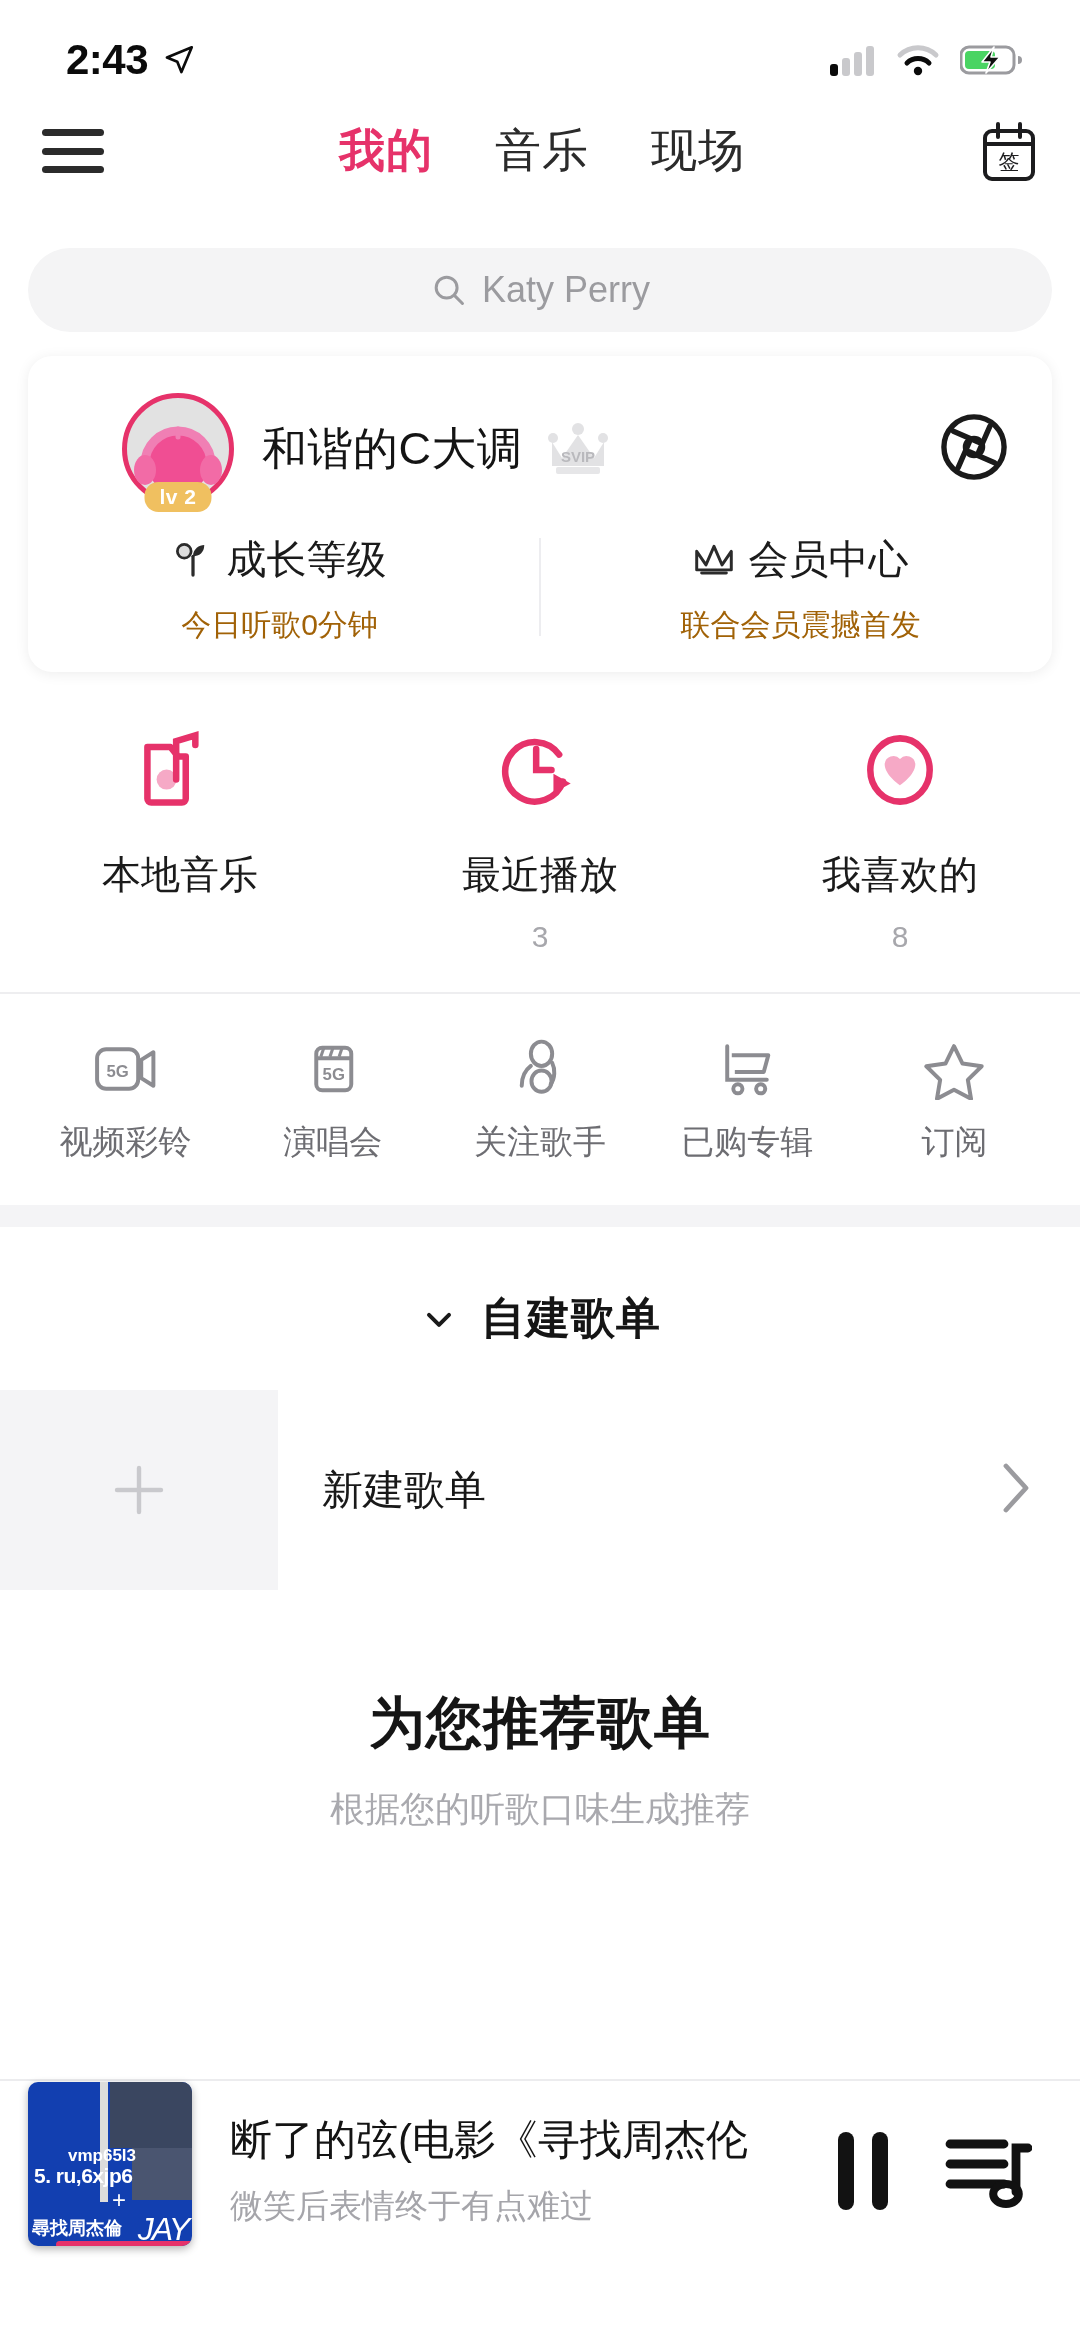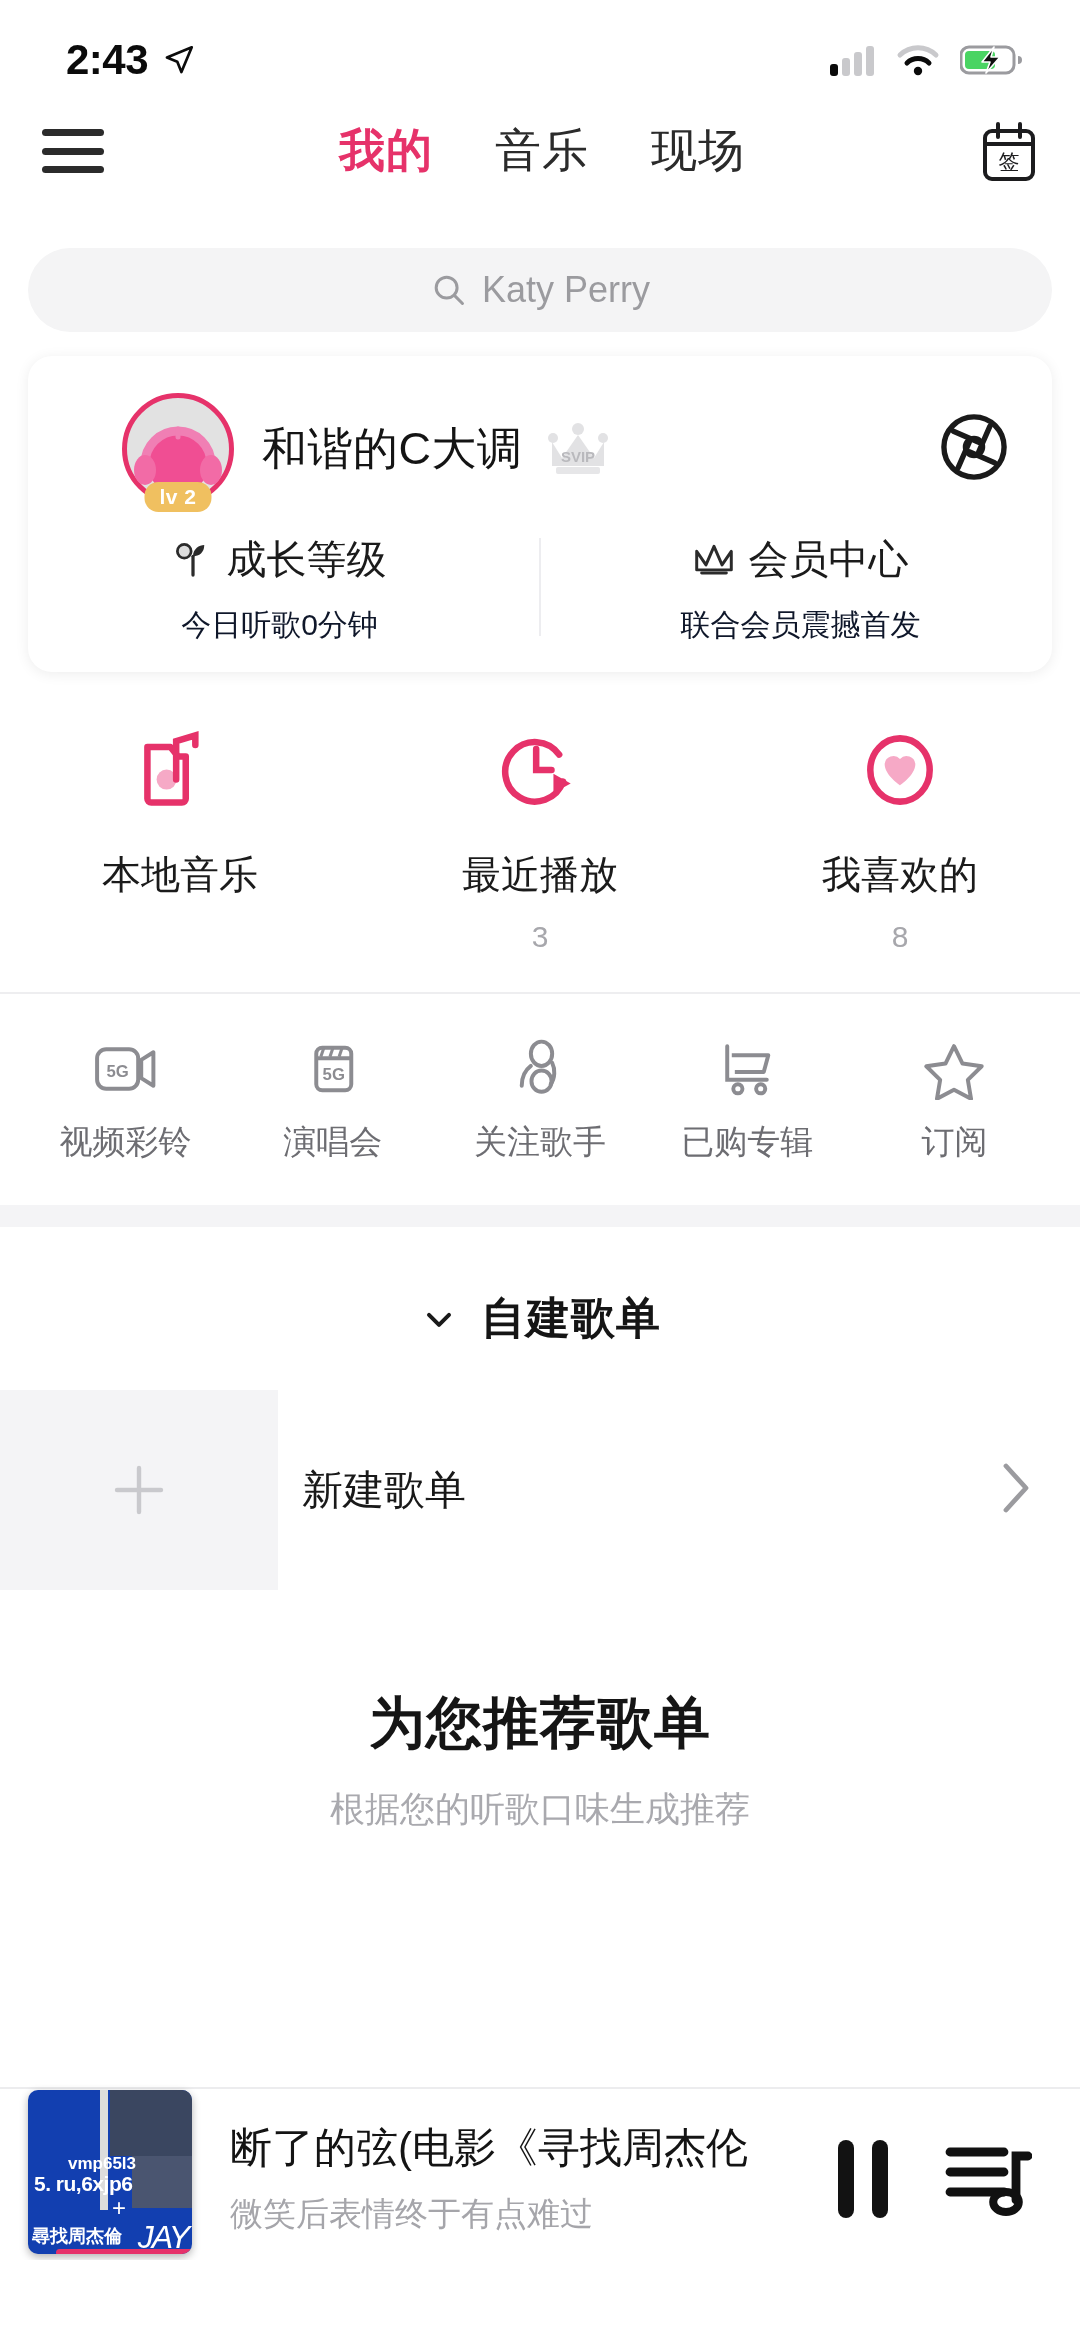--- a/index.html
+++ b/index.html
@@ -62,21 +62,21 @@
     background:#f0c060; color:#fff; font-size:21px; font-weight:700;
     padding:3px 15px; border-radius:14px; letter-spacing:.5px; white-space:nowrap;
   }
   .uname { font-size:45px; margin-left:28px; color:#141414; letter-spacing:.5px; }
   .svip { margin-left:22px; display:flex; align-items:center; }
   .aperture { margin-left:auto; }
 
   .divrow { display:flex; align-items:stretch; margin-top:18px;gap:8px; }
   .halfcell { flex:1; display:flex; flex-direction:column; align-items:center; }
   .half-title { display:flex; align-items:center; gap:14px; font-size:40px; color:#1b1b1b; }
-  .half-sub { font-size:30px; color:#0f172a; margin-top:18px; }
+  .half-sub { font-size:30px; color:#a16207; margin-top:18px; }
   .vdiv { width:2px; background:#ededf0; margin:6px 0 10px 0; }
 
   
   .shortcuts { display:flex; padding:52px 0 10px 0; }
   .sc { flex:1; display:flex; flex-direction:column; align-items:center; }
   .sc-label { font-size:39px; color:#1b1b1b; margin-top:32px; }
   .sc-count { font-size:30px; color:#a7a7ac; margin-top:18px; min-height:36px; }
 
   .hairline { height:2px; background:#eeeef0; margin:26px 0 0 0; }
 
@@ -92,31 +92,31 @@
     display:flex; align-items:center; justify-content:center; gap:22px;
     padding:62px 0 0 0;
   }
   .sec-title { font-size:44px; font-weight:700; color:#151515; letter-spacing:1px; }
 
   .plrow { display:flex; align-items:center; margin-top:42px; height:200px; }
   .plthumb {
     width:278px; height:200px; background:#f4f4f6;
     display:flex; align-items:center; justify-content:center; flex:0 0 auto;
   }
-  .pltext { font-size:41px; color:#191919; margin-left:24px; }
+  .pltext { font-size:41px; color:#191919; margin-left:44px; }
   .plchev { margin-left:auto; margin-right:44px; }
 
   
   .rec { text-align:center; padding:96px 0 0 0; }
   .rec-title { font-size:56px; font-weight:700; color:#151515; letter-spacing:1px; }
   .rec-sub { font-size:35px; color:#a9a9ae; margin-top:24px; }
 
   
   .player {
-    position:absolute; left:0; right:0; bottom:71px; height:181px;
+    position:absolute; left:0; right:0; bottom:79px; height:181px;
     background:#fff; border-top:2px solid #ececee;
     display:flex; align-items:center; padding:0 40px 0 0;
   }
   .cover {
     width:164px; height:164px; margin-left:28px; margin-top:-14px;
     border-radius:10px; background:#123fb0; position:relative; overflow:hidden;
     box-shadow:0 3px 9px rgba(0,0,0,.3); flex:0 0 auto;
   }
   .cover .cv-txt1 { position:absolute; left:6px; bottom:58px; font-size:21px;
                     color:#fff; font-weight:700; letter-spacing:-.5px; }

